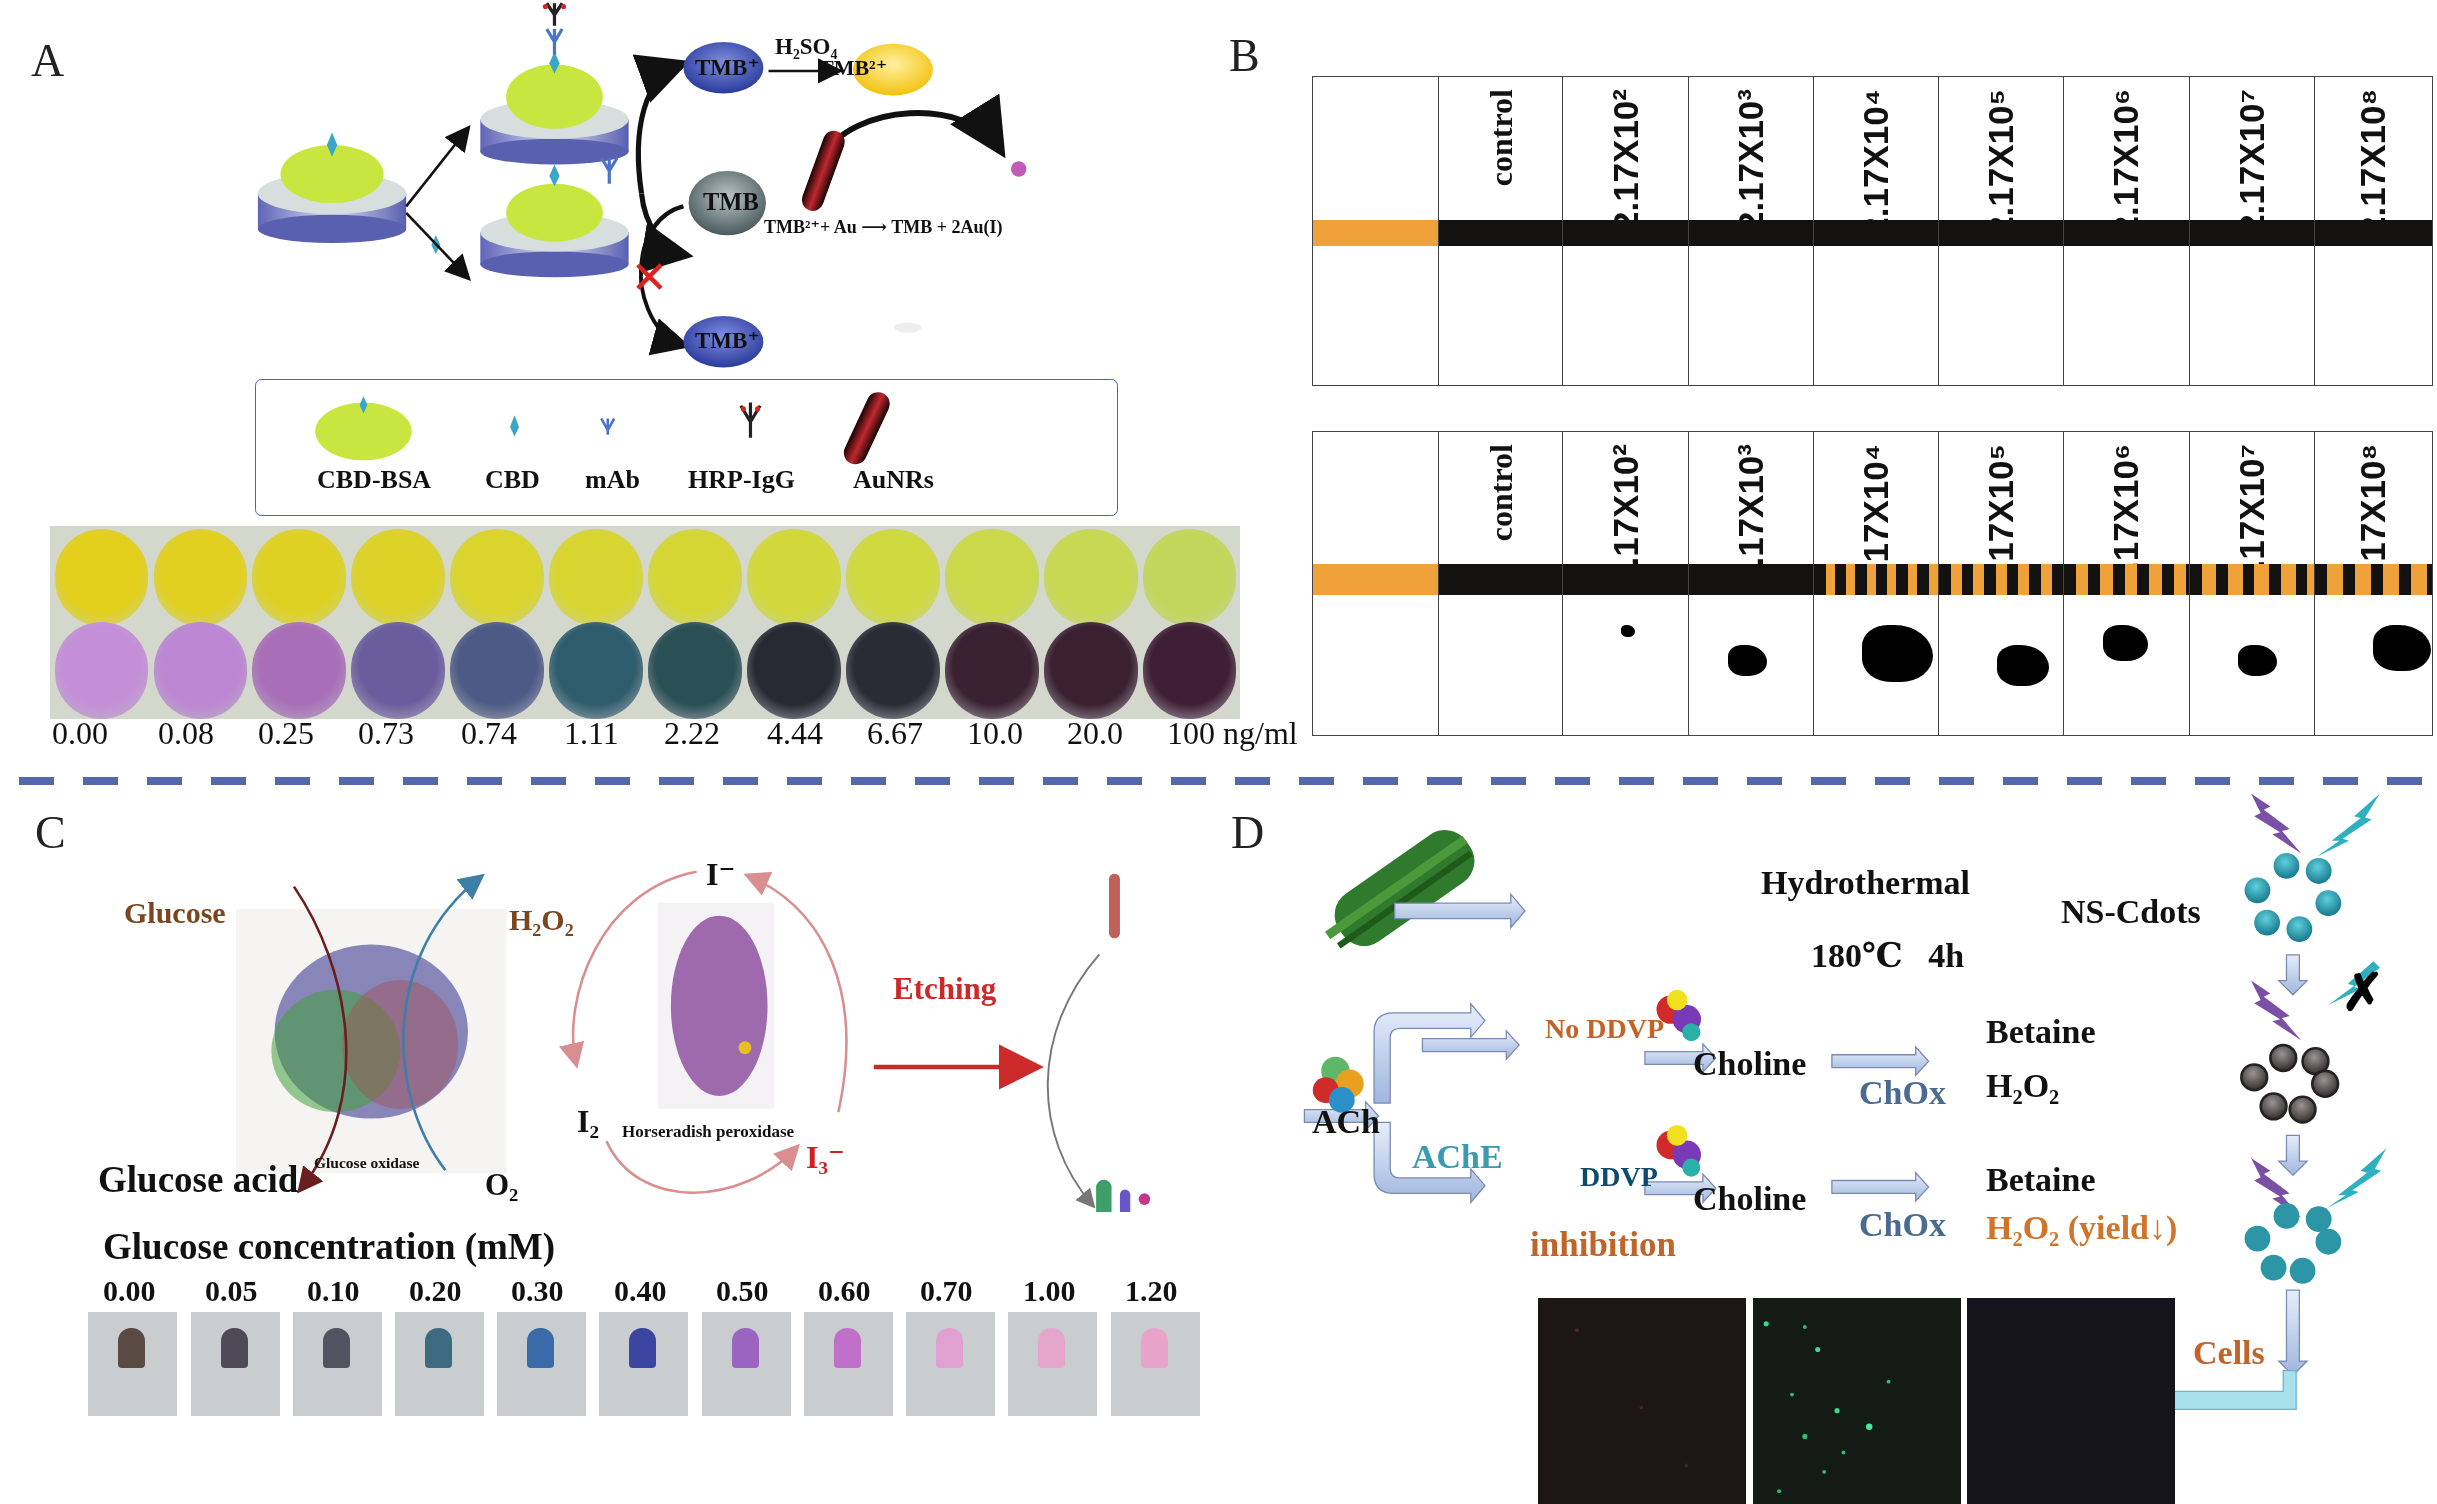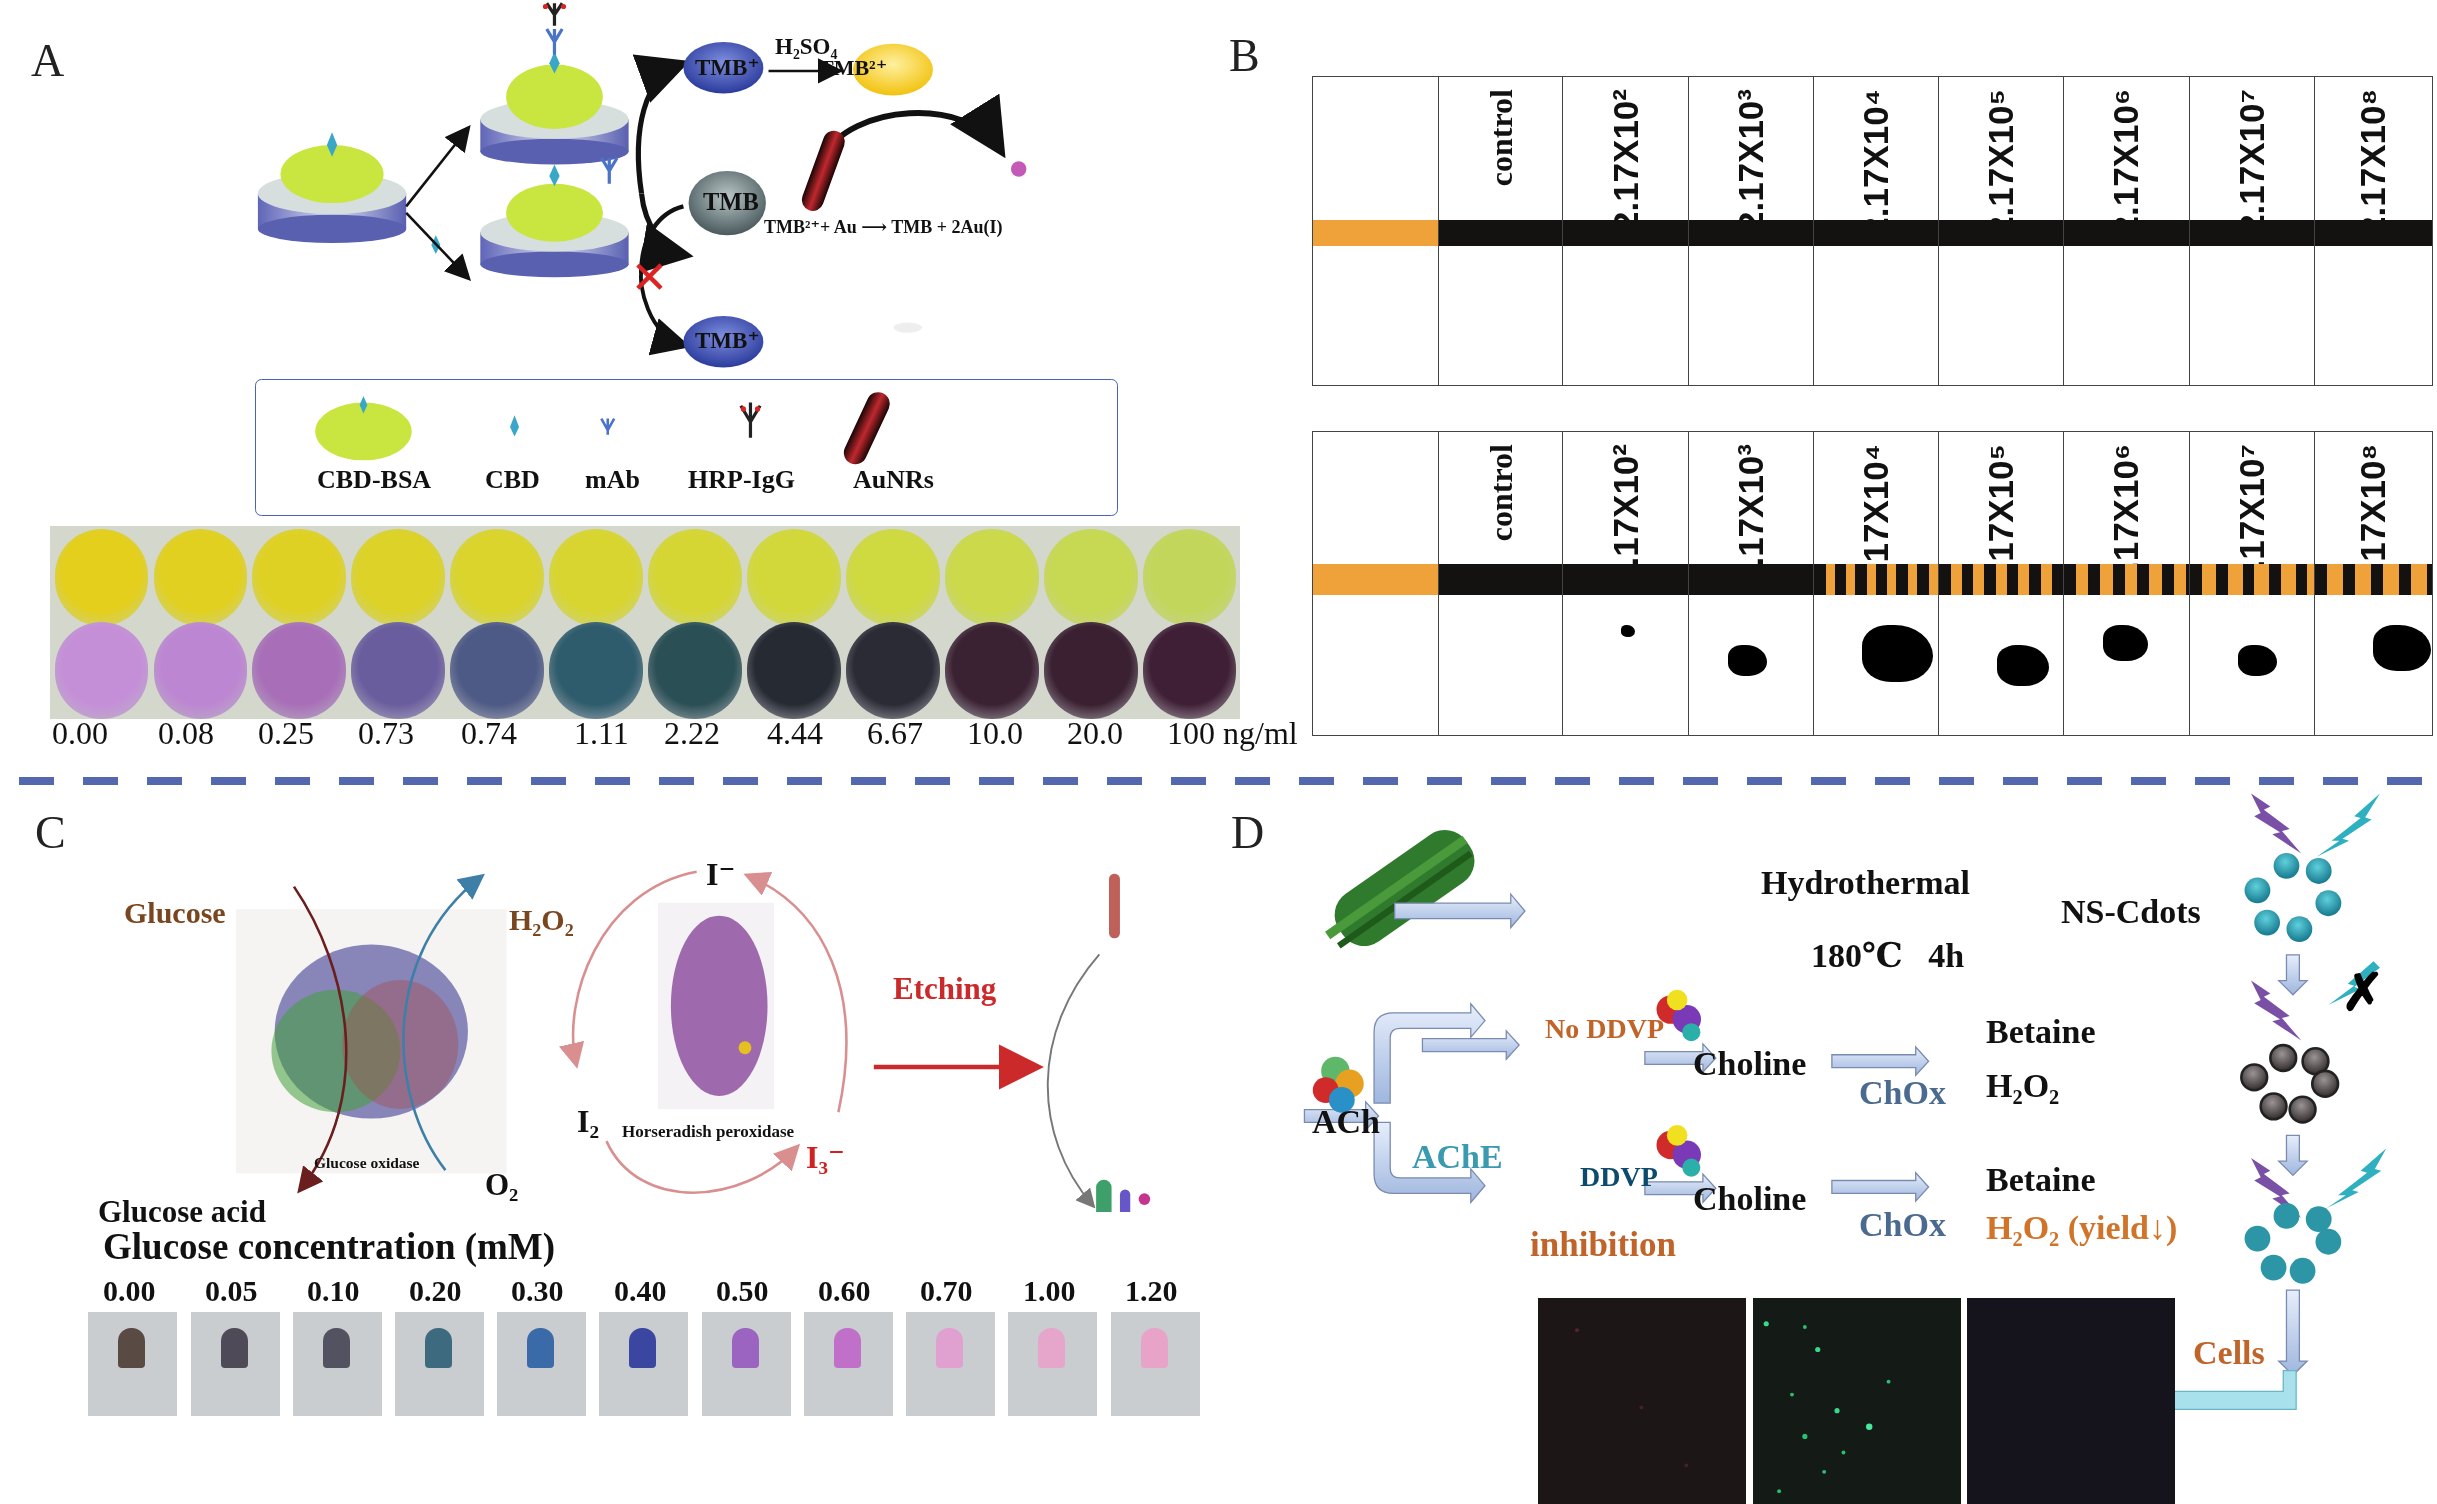--- a/index.html
+++ b/index.html
@@ -169,21 +169,21 @@
     <div class="well" style="background: radial-gradient(circle at 50% 45%, rgb(59, 34, 50) 55%, rgb(184, 184, 192) 100%);"></div>
     <div class="well" style="background: radial-gradient(circle at 50% 45%, rgb(58, 32, 48) 55%, rgb(184, 184, 192) 100%);"></div>
     <div class="well" style="background: radial-gradient(circle at 50% 45%, rgb(63, 31, 53) 55%, rgb(184, 184, 192) 100%);"></div>
   </div>
 <div id="concRow">
     <div class="conc-label" style="left: 52px;">0.00</div>
     <div class="conc-label" style="left: 158px;">0.08</div>
     <div class="conc-label" style="left: 258px;">0.25</div>
     <div class="conc-label" style="left: 358px;">0.73</div>
     <div class="conc-label" style="left: 461px;">0.74</div>
-    <div class="conc-label" style="left: 564px; margin-left: 10px;">1.11</div>
+    <div class="conc-label" style="left: 564px;">1.11</div>
     <div class="conc-label" style="left: 664px;">2.22</div>
     <div class="conc-label" style="left: 767px;">4.44</div>
     <div class="conc-label" style="left: 867px;">6.67</div>
     <div class="conc-label" style="left: 967px;">10.0</div>
     <div class="conc-label" style="left: 1067px;">20.0</div>
     <div class="conc-label" style="left: 1167px;">100 ng/ml</div>
   </div>
 
 <div class="panel-letter" style="left:1229px;top:29px;">B</div>
 <div class="strip-table" id="stripTop" style="left:1312px;top:76px;width:1119px;height:308px;">
@@ -308,21 +308,21 @@
   <line x1="1355" y1="475" x2="1605" y2="475" stroke="#cc2a2a" stroke-width="7" marker-end="url(#arrE)"></line>
   <rect x="1720" y="175" width="17" height="100" rx="8" fill="#c0605a"></rect>
   <path d="M1705 300 C1600 420 1600 580 1695 690" stroke="#777" stroke-width="3" fill="none" marker-end="url(#arrG)"></path>
   <rect x="1700" y="650" width="24" height="68" rx="12" fill="#3f9f6a"></rect>
   <rect x="1737" y="665" width="16" height="44" rx="8" fill="#6656c8"></rect>
   <circle cx="1775" cy="680" r="9" fill="#c4368e"></circle>
 </svg>
 <div class="abs bold" style="left:124px;top:896px;font-size:30px;color:#7a4620;">Glucose</div>
 <div class="abs bold" style="left:509px;top:903px;font-size:30px;color:#7a4620;">H₂O₂</div>
 <div class="abs bold" style="left:314px;top:1154px;font-size:15.5px;">Glucose oxidase</div>
-<div class="abs bold" style="left:98px;top:1158px;font-size:31px;margin-top:36px;">Glucose acid</div>
+<div class="abs bold" style="left:98px;top:1158px;font-size:37px;">Glucose acid</div>
 <div class="abs bold" style="left:485px;top:1167px;font-size:31px;">O₂</div>
 <div class="abs bold" style="left:706px;top:855px;font-size:32px;">I⁻</div>
 <div class="abs bold" style="left:577px;top:1103px;font-size:32px;">I₂</div>
 <div class="abs bold" style="left:806px;top:1138px;font-size:32px;color:#d02020;">I₃⁻</div>
 <div class="abs bold" style="left:622px;top:1122px;font-size:17px;">Horseradish peroxidase</div>
 <div class="abs bold" style="left:893px;top:971px;font-size:31px;color:#cc2a2a;">Etching</div>
 
 <div class="abs bold" style="left:103px;top:1225px;font-size:37px;">Glucose concentration (mM)</div>
 <div id="tubeRow">
     <div class="tube-label" style="left: 103px;">0.00</div>

